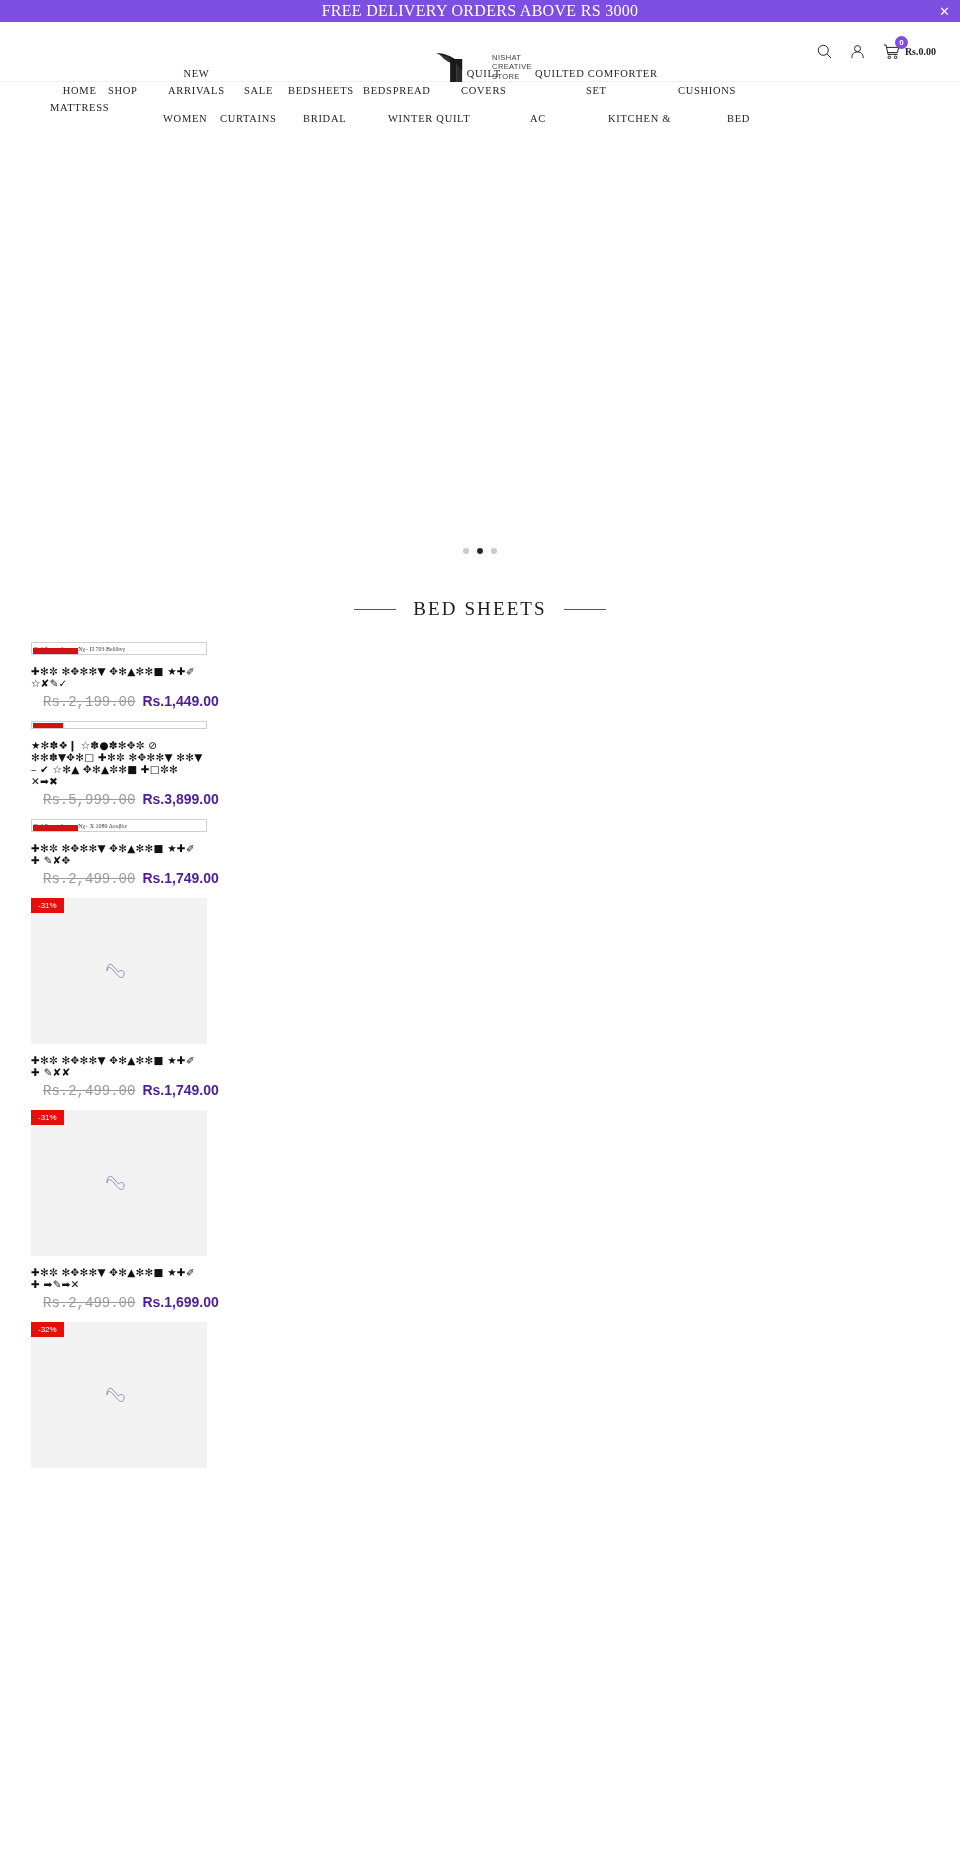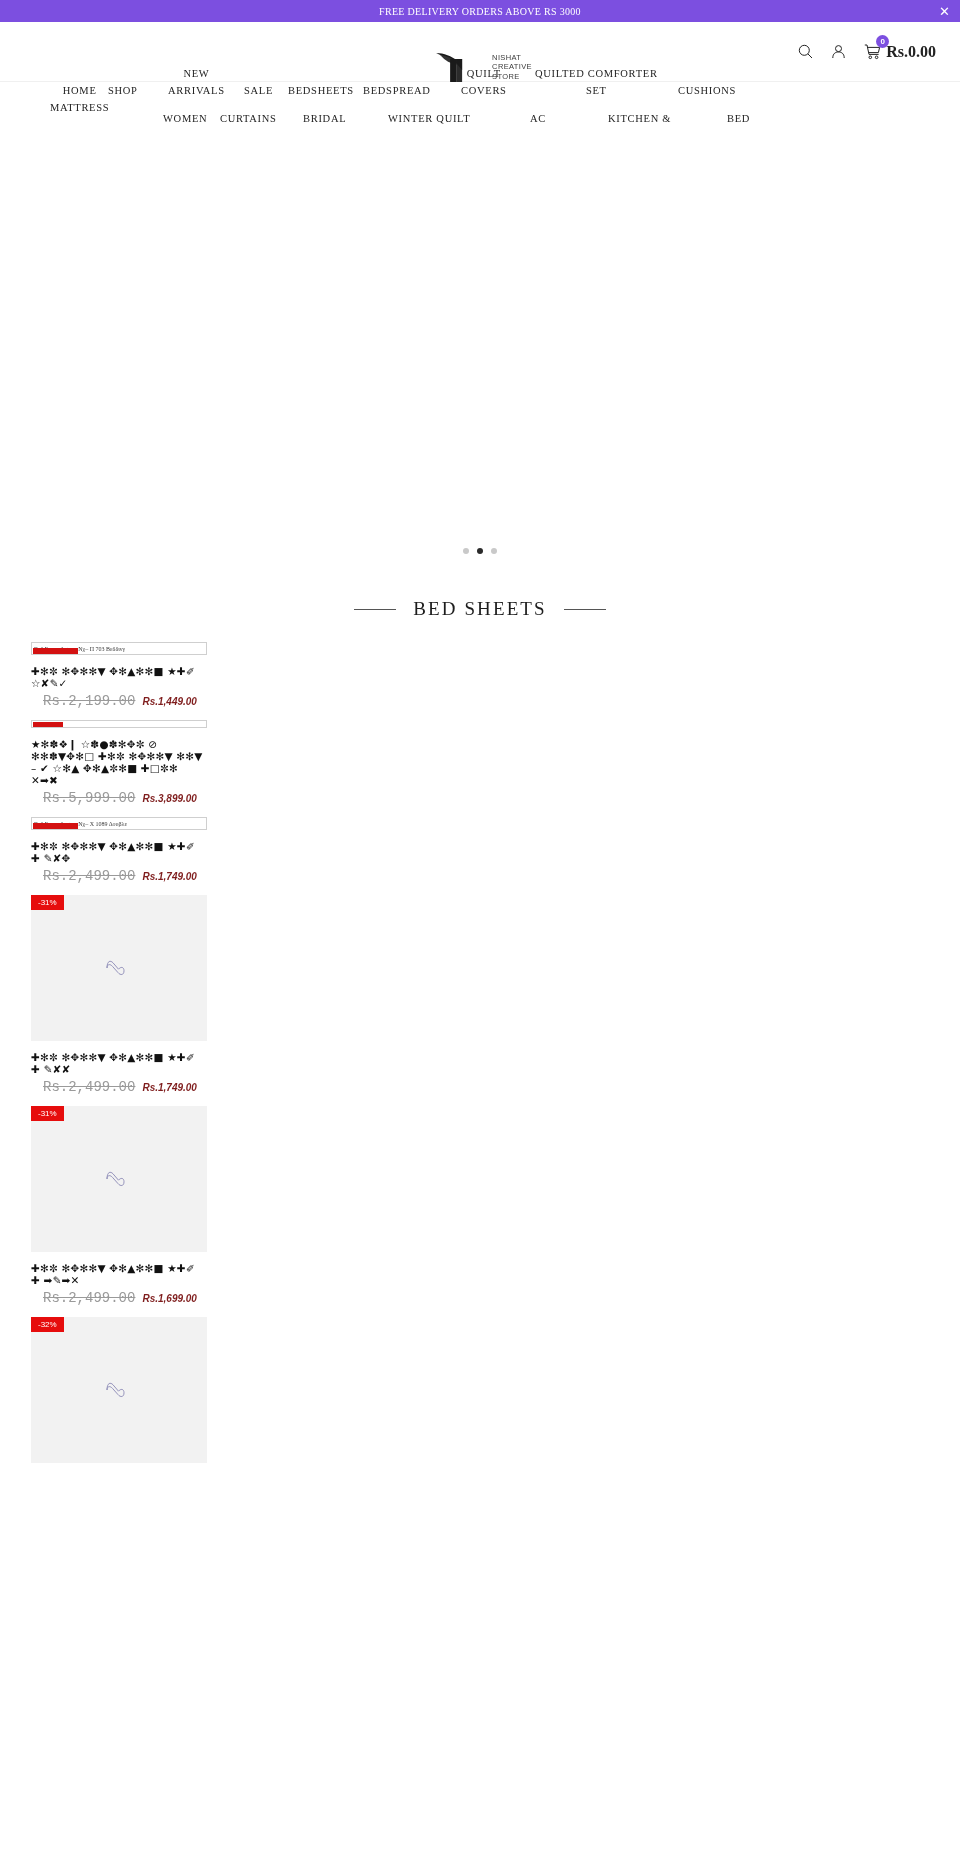--- a/index.html
+++ b/index.html
@@ -14,21 +14,21 @@
   
   .announce{
     position:relative;
     height:22px;
     background:#7c4fe0;
     display:flex; align-items:center; justify-content:center;
   }
   .announce-text{
     color:#ffffff;
     font-family:"Liberation Serif", serif;
-    font-size:10px;
+    font-size:16px;
     letter-spacing:.3px;
     white-space:nowrap;
   }
   .announce-close{
     position:absolute; right:10px; top:50%; transform:translateY(-50%);
     color:#ffffff; font-size:13px; line-height:1;
     font-family:"Liberation Sans", sans-serif;
     cursor:pointer;
   }
 
@@ -60,21 +60,21 @@
   .cart-badge{
     position:absolute; left:12px; top:-8px;
     width:13px; height:13px; border-radius:50%;
     background:#7c4fe0; color:#fff;
     font-family:"Liberation Sans", sans-serif;
     font-size:8px; font-weight:bold;
     display:flex; align-items:center; justify-content:center;
   }
   .cart-total{
     font-family:"Liberation Serif", serif;
-    font-size:16px; font-weight:bold; color:#222; white-space:nowrap;
+    font-size:10px; font-weight:bold; color:#222; white-space:nowrap;
   }
 
   
   .nav{
     position:relative;
     height:63px;
     background:#fff;
   }
   .nav-item{
     position:absolute;
@@ -179,21 +179,21 @@
     display:flex; align-items:baseline; gap:7px;
   }
   .p-old{
     font-family:Liberation Mono, monospace;
     font-size:14px; color:#9a9a9a;
     text-decoration:line-through;
     padding-left:12px;
   }
   .p-new{
     font-family:"Liberation Sans", sans-serif;
-    font-size:10px; font-weight:bold; color:#7f1d1d;font-style:italic;
+    font-size:14px; font-weight:bold; color:#4c1d95;
   }
 </style>
 </head>
 <body>
 
 <div class="announce">
   <span class="announce-text">FREE DELIVERY ORDERS ABOVE RS 3000</span>
   <span class="announce-close">✕</span>
 </div>
 

